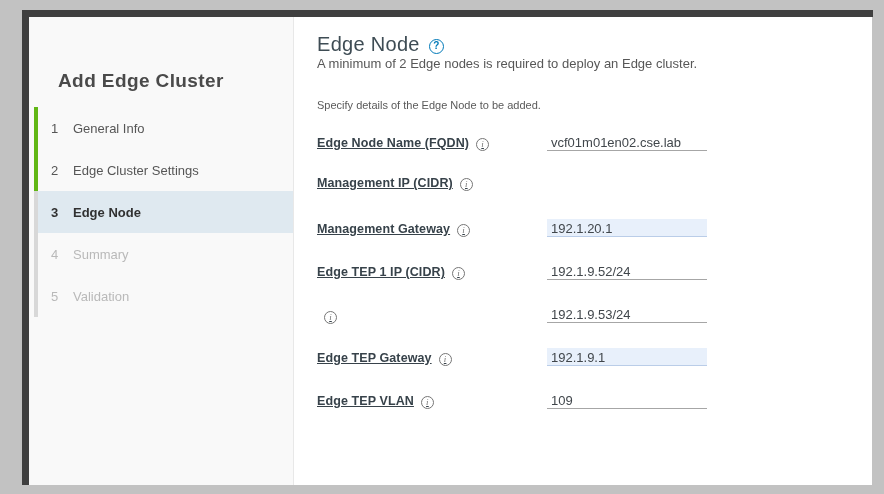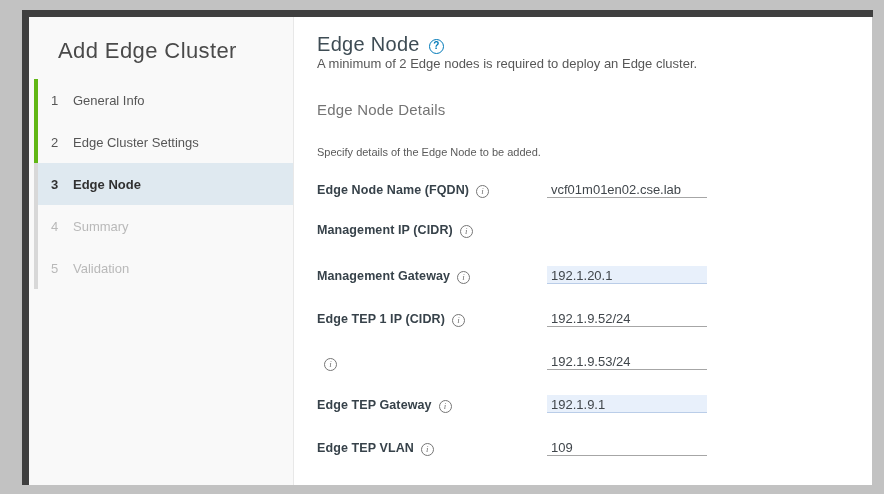--- a/index.html
+++ b/index.html
@@ -15,22 +15,22 @@
   .dialog {
     position:absolute; left:29px; top:17px; width:843px; height:468px;
     background:#ffffff; display:flex; overflow:hidden;
   }
   
   .sidebar {
     width:265px; flex:0 0 265px; background:#f9f9f9;
     border-right:1px solid #e8e8e8; padding-top:21px;
   }
   .sidebar-title {
-    margin-left:29px; font-size:22px; font-weight:400;
-    color:#4a4a4a; letter-spacing:0.4px;
+    margin-left:29px; font-size:19px; font-weight:700;
+    color:#4a4a4a; letter-spacing:0.4px;margin-top:32px;
   }
   .steps { margin-top:15px; list-style:none; }
   .step {
     height:42px; display:flex; align-items:center;
     margin-left:5px; border-left:4px solid #d8d8d8;
     padding-left:13px; font-size:13px; color:#565656; cursor:pointer;
   }
   .step .step-num { width:14px; flex:0 0 14px; }
   .step .step-label { margin-left:8px; white-space:nowrap; }
   .step.completed { border-left-color:#61b715; }
@@ -48,21 +48,21 @@
     display:inline-flex; align-items:center; justify-content:center;
     margin-left:9px; margin-top:3px; cursor:pointer;
   }
   .main-desc { font-size:13px; color:#575757; }
   .section-title { margin-top:30px; font-size:15px; font-weight:400; color:#747474; letter-spacing:0.2px; }
   .section-sub { margin-top:28px; font-size:11px; color:#5a5a5a; }
   .fields { margin-top:22px; }
   .field-row { display:flex; align-items:baseline; height:30px; margin-bottom:13px; }
   .field-label-wrap {
     width:230px; flex:0 0 230px; display:flex; align-items:center;
-    font-size:12.5px; font-weight:700; color:#37424a; letter-spacing:0.1px;
+    font-size:12.5px; font-weight:700; color:#37424a; letter-spacing:0.1px;text-decoration:underline;
   }
   .info-icon {
     width:13px; height:13px; flex:0 0 13px; border:1px solid #767676; border-radius:50%;
     color:#767676; font-size:9px; font-weight:400; line-height:1;
     font-family:"Liberation Serif", serif; font-style:italic;
     display:inline-flex; align-items:center; justify-content:center;
     margin-left:7px; transform:translateY(1px); cursor:pointer;
   }
   .field-input {
     width:160px; border:none; border-bottom:1px solid #a6a6a6;
@@ -106,21 +106,20 @@
       </li>
     </ul>
   </div>
 
   <div class="main">
     <div class="main-title-row">
       <span class="main-title">Edge Node</span>
       <span class="help-icon">?</span>
     </div>
     <div class="main-desc">A minimum of 2 Edge nodes is required to deploy an Edge cluster.</div>
-    <div class="section-title">Edge Node Details</div>
     <div class="section-sub">Specify details of the Edge Node to be added.</div>
 
     <div class="fields">
 
       <div class="field-row">
         <div class="field-label-wrap">
           <span>Edge Node Name (FQDN)</span>
           <span class="info-icon">i</span>
         </div>
         <input class="field-input" type="text" value="vcf01m01en02.cse.lab" style="">

